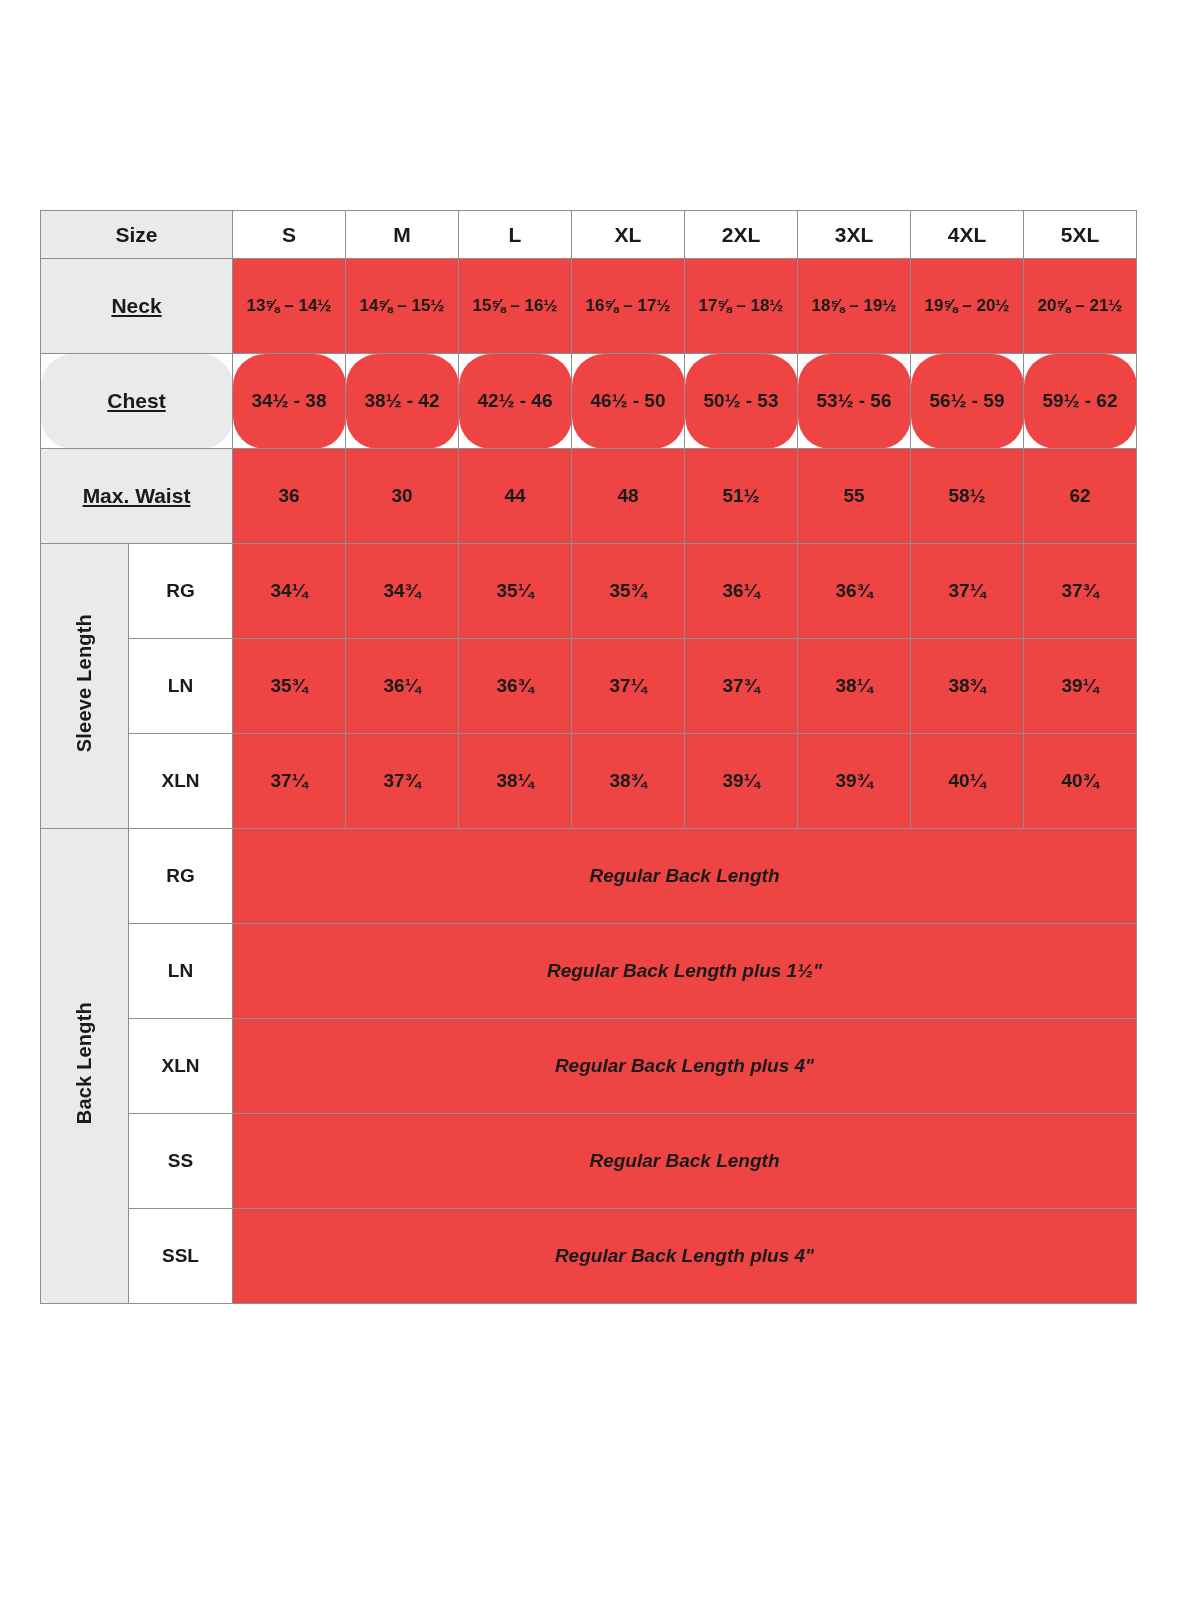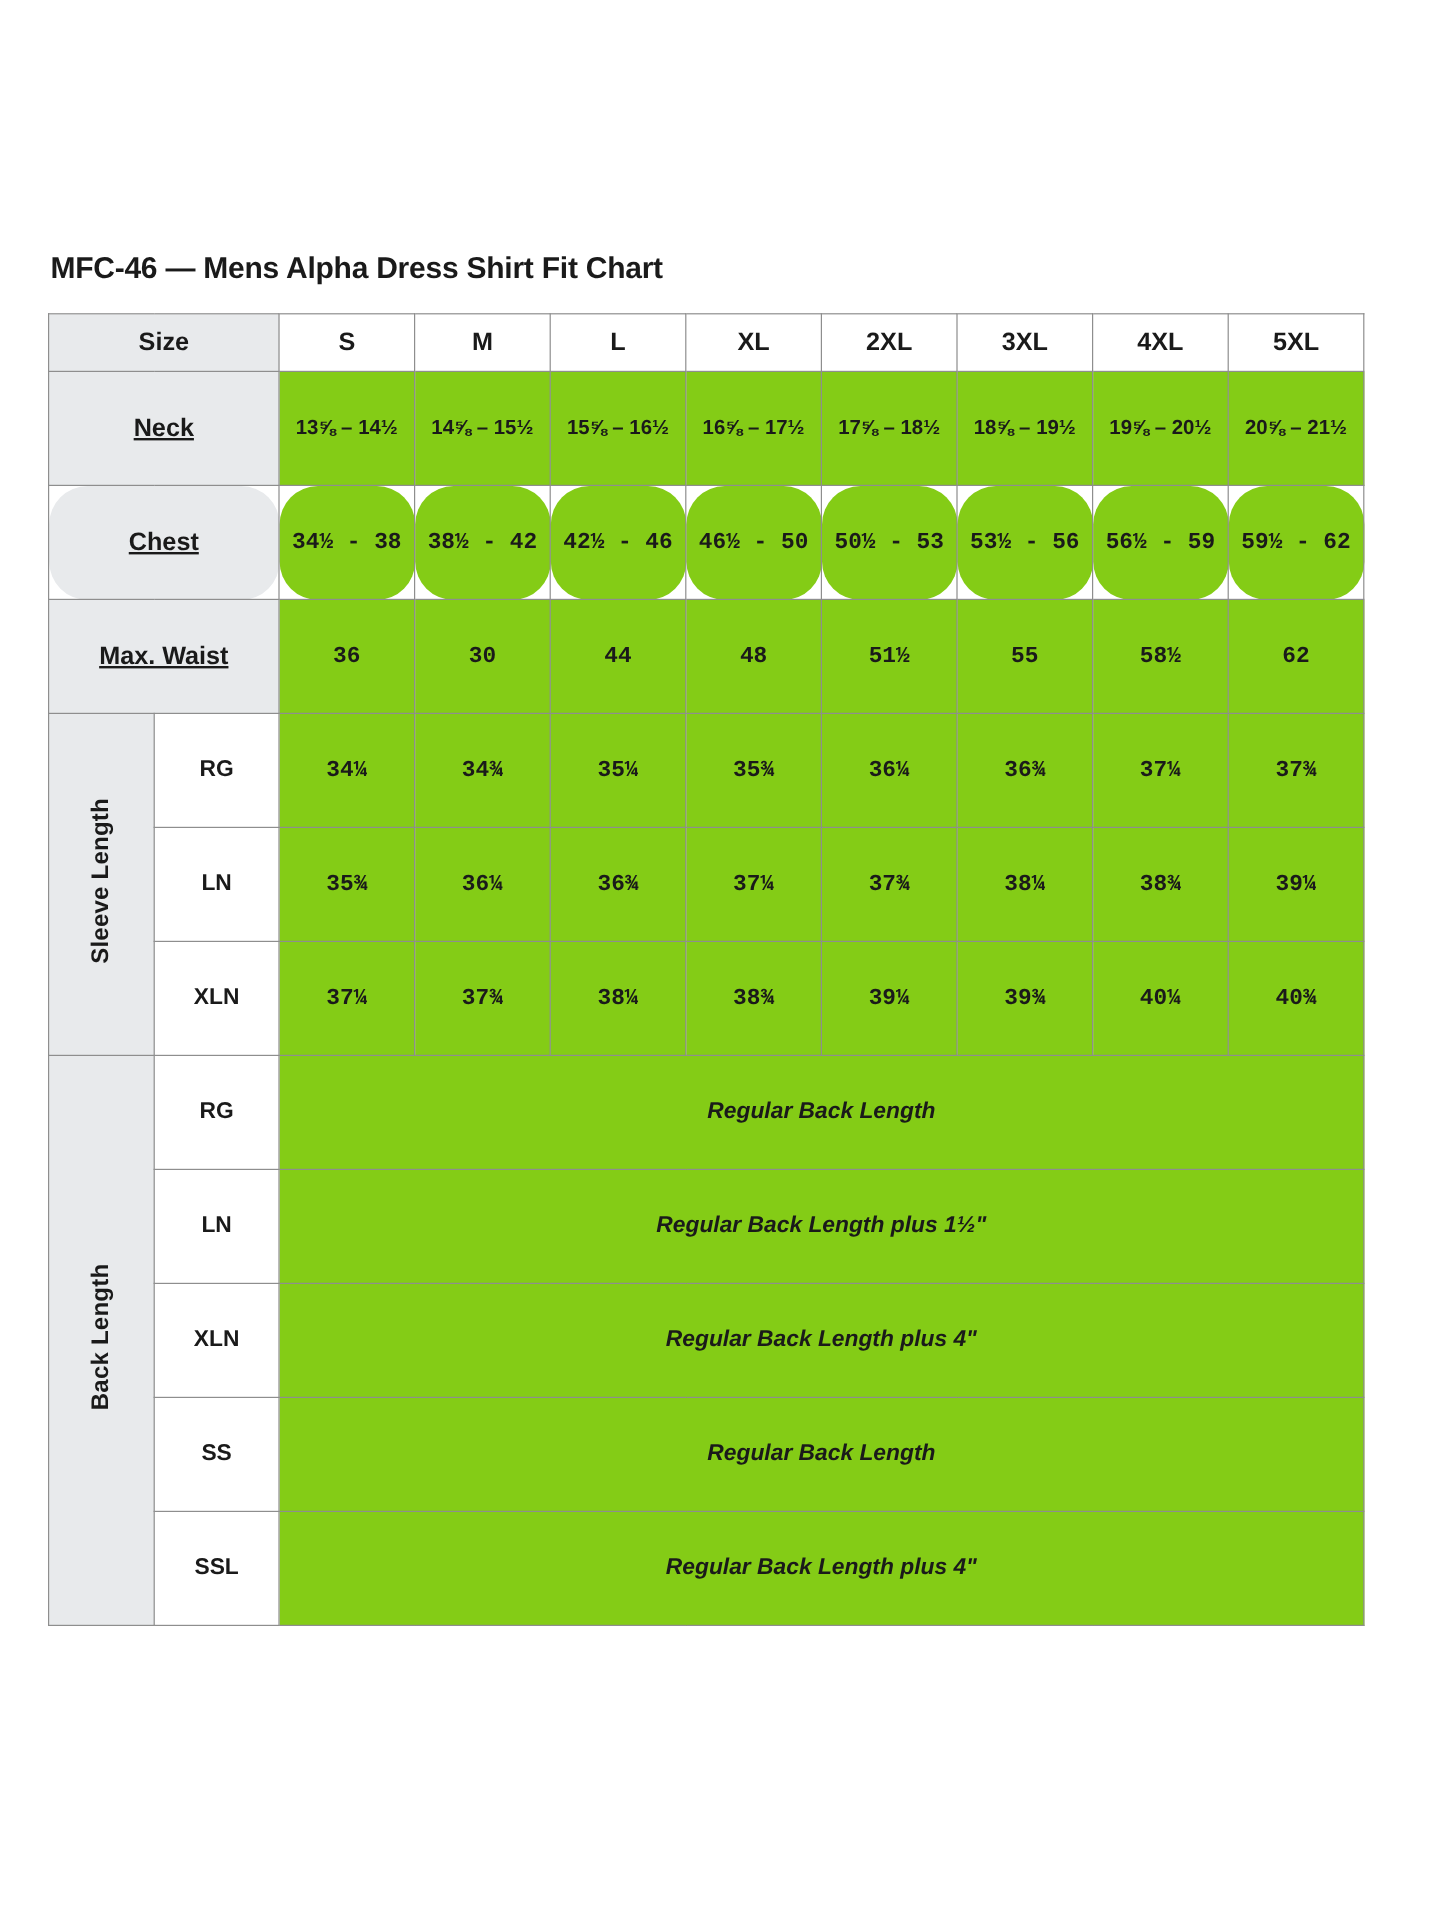--- a/index.html
+++ b/index.html
@@ -72,45 +72,43 @@
   }
   .rot-inner {
     writing-mode: vertical-rl;
     transform: rotate(180deg);
     display: inline-block;
     font-weight: bold;
     letter-spacing: 0.2px;
   }
   
   .d {
-    background: #84cc16;
+    background: #ef4444;
     font-size: 17px;
     font-weight: bold;
   }
   .d-lg {
     font-size: 19px;
-    font-family: Liberation Mono, monospace;
   }
   .r-neck td, .r-neck th { height: 94px; }
   .r-chest td, .r-chest th { height: 94px; border-radius: 32px; }
   .r-waist td, .r-waist th { height: 94px; }
   .r-sleeve td { height: 94px; }
   .r-back td { height: 94px; }
   .back-text {
     font-size: 19px;
     font-weight: bold;
     font-style: italic;
   }
 </style>
 </head>
 <body>
 
 <div class="page">
 
-  <h1 class="chart-title">MFC-46 — Mens Alpha Dress Shirt Fit Chart</h1>
 
   <table class="fit-chart">
     <colgroup>
       <col style="width:88px">
       <col style="width:104px">
       <col style="width:113px">
       <col style="width:113px">
       <col style="width:113px">
       <col style="width:113px">
       <col style="width:113px">

